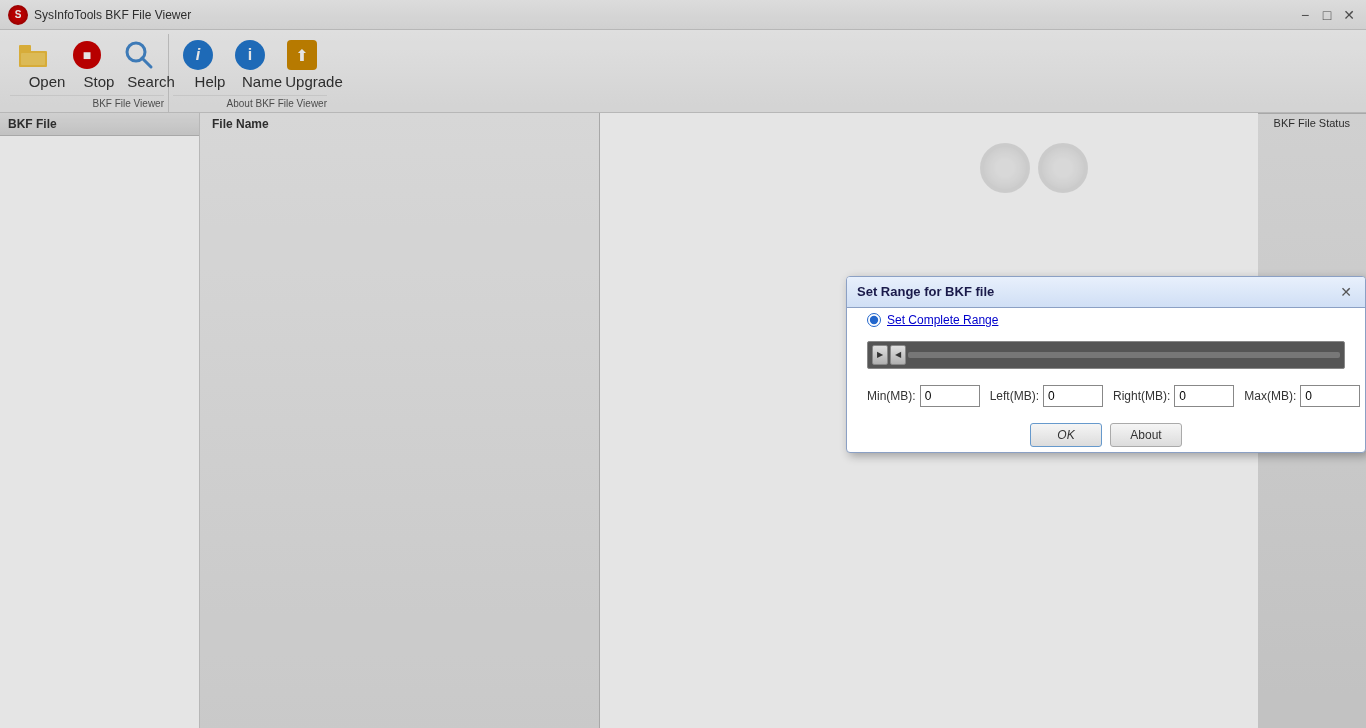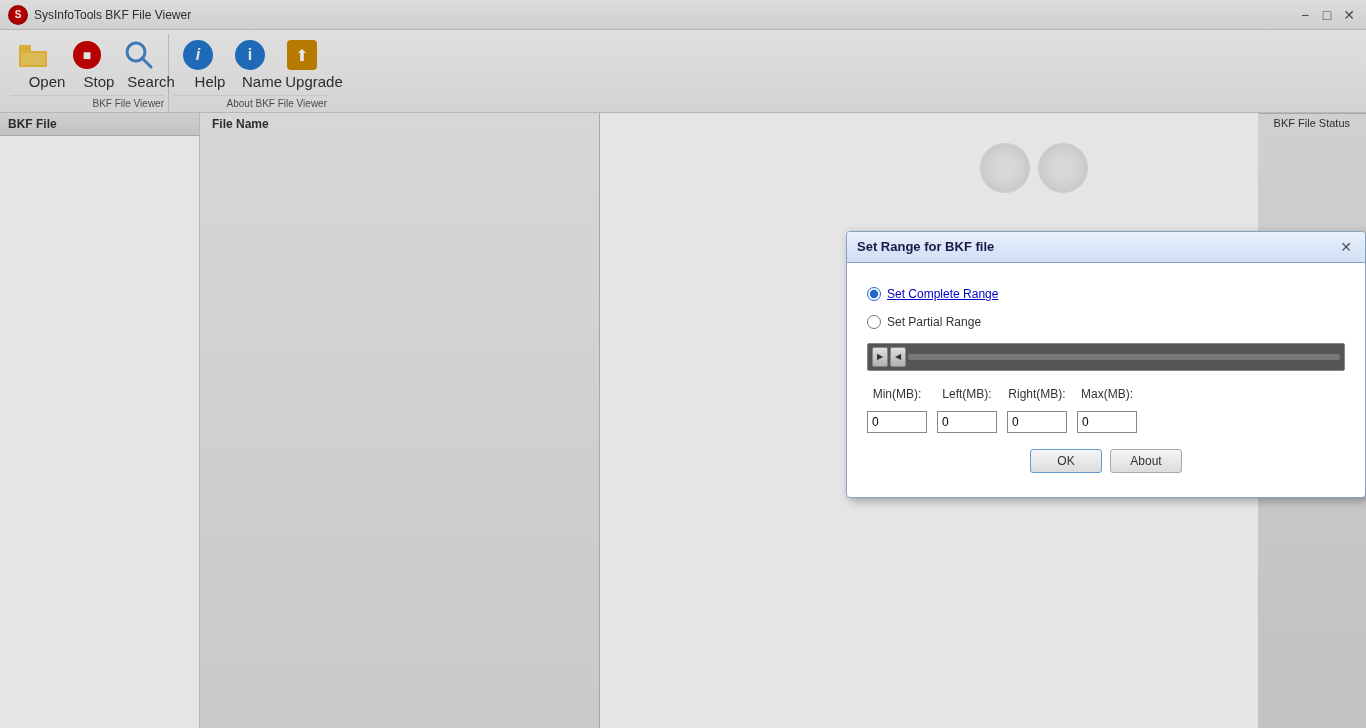--- a/index.html
+++ b/index.html
@@ -279,21 +279,21 @@
       background: none;
       border: none;
       cursor: pointer;
       font-size: 14px;
       color: #555;
       display: flex;
       align-items: center;
       justify-content: center;
     }
     .dialog-body {
-      padding: 24px 20px;
+      padding: 5px 20px;
     }
 
     
     .radio-option {
       display: flex;
       align-items: center;
       gap: 6px;
       margin-bottom: 14px;
       cursor: pointer;
     }
@@ -351,22 +351,21 @@
     
     .fields-row {
       display: flex;
       align-items: center;
       gap: 10px;
       margin-bottom: 16px;
     }
     .field-group {
       display: flex;
       align-items: center;
-      gap: 10px;
-      flex-direction: column;
+      gap: 4px;
     }
     .field-label {
       font-size: 12px;
       color: #333;
       white-space: nowrap;
     }
     .field-input {
       width: 60px;
       height: 22px;
       border: 1px solid #888;
@@ -387,20 +386,21 @@
       height: 24px;
       background: linear-gradient(to bottom, #f5f5f5, #dcdcdc);
       border: 1px solid #aaa;
       border-radius: 3px;
       font-size: 12px;
       cursor: pointer;
       color: #333;
     }
     .dlg-btn.ok {
       border-color: #6699cc;
+      font-style: italic;
     }
 
     
     .bkf-image-area {
       position: absolute;
       top: 30px;
       left: 380px;
       opacity: 0.4;
     }
     .bkf-gears {
@@ -529,24 +529,20 @@
       <button class="dialog-close">✕</button>
     </div>
 
     <div class="dialog-body">
 
       <label class="radio-option">
         <input type="radio" name="range-type" checked="" style="">
         <span class="radio-label">Set Complete Range</span>
       </label>
 
-      <label class="radio-option">
-        <input type="radio" name="range-type" style="">
-        <span class="radio-label-normal">Set Partial Range</span>
-      </label>
 
       <div class="slider-area">
         <div class="slider-track">
           <div class="slider-btn">▶</div>
           <div class="slider-btn">◀</div>
           <div class="slider-bar"></div>
         </div>
       </div>
 
       <div class="fields-row">

